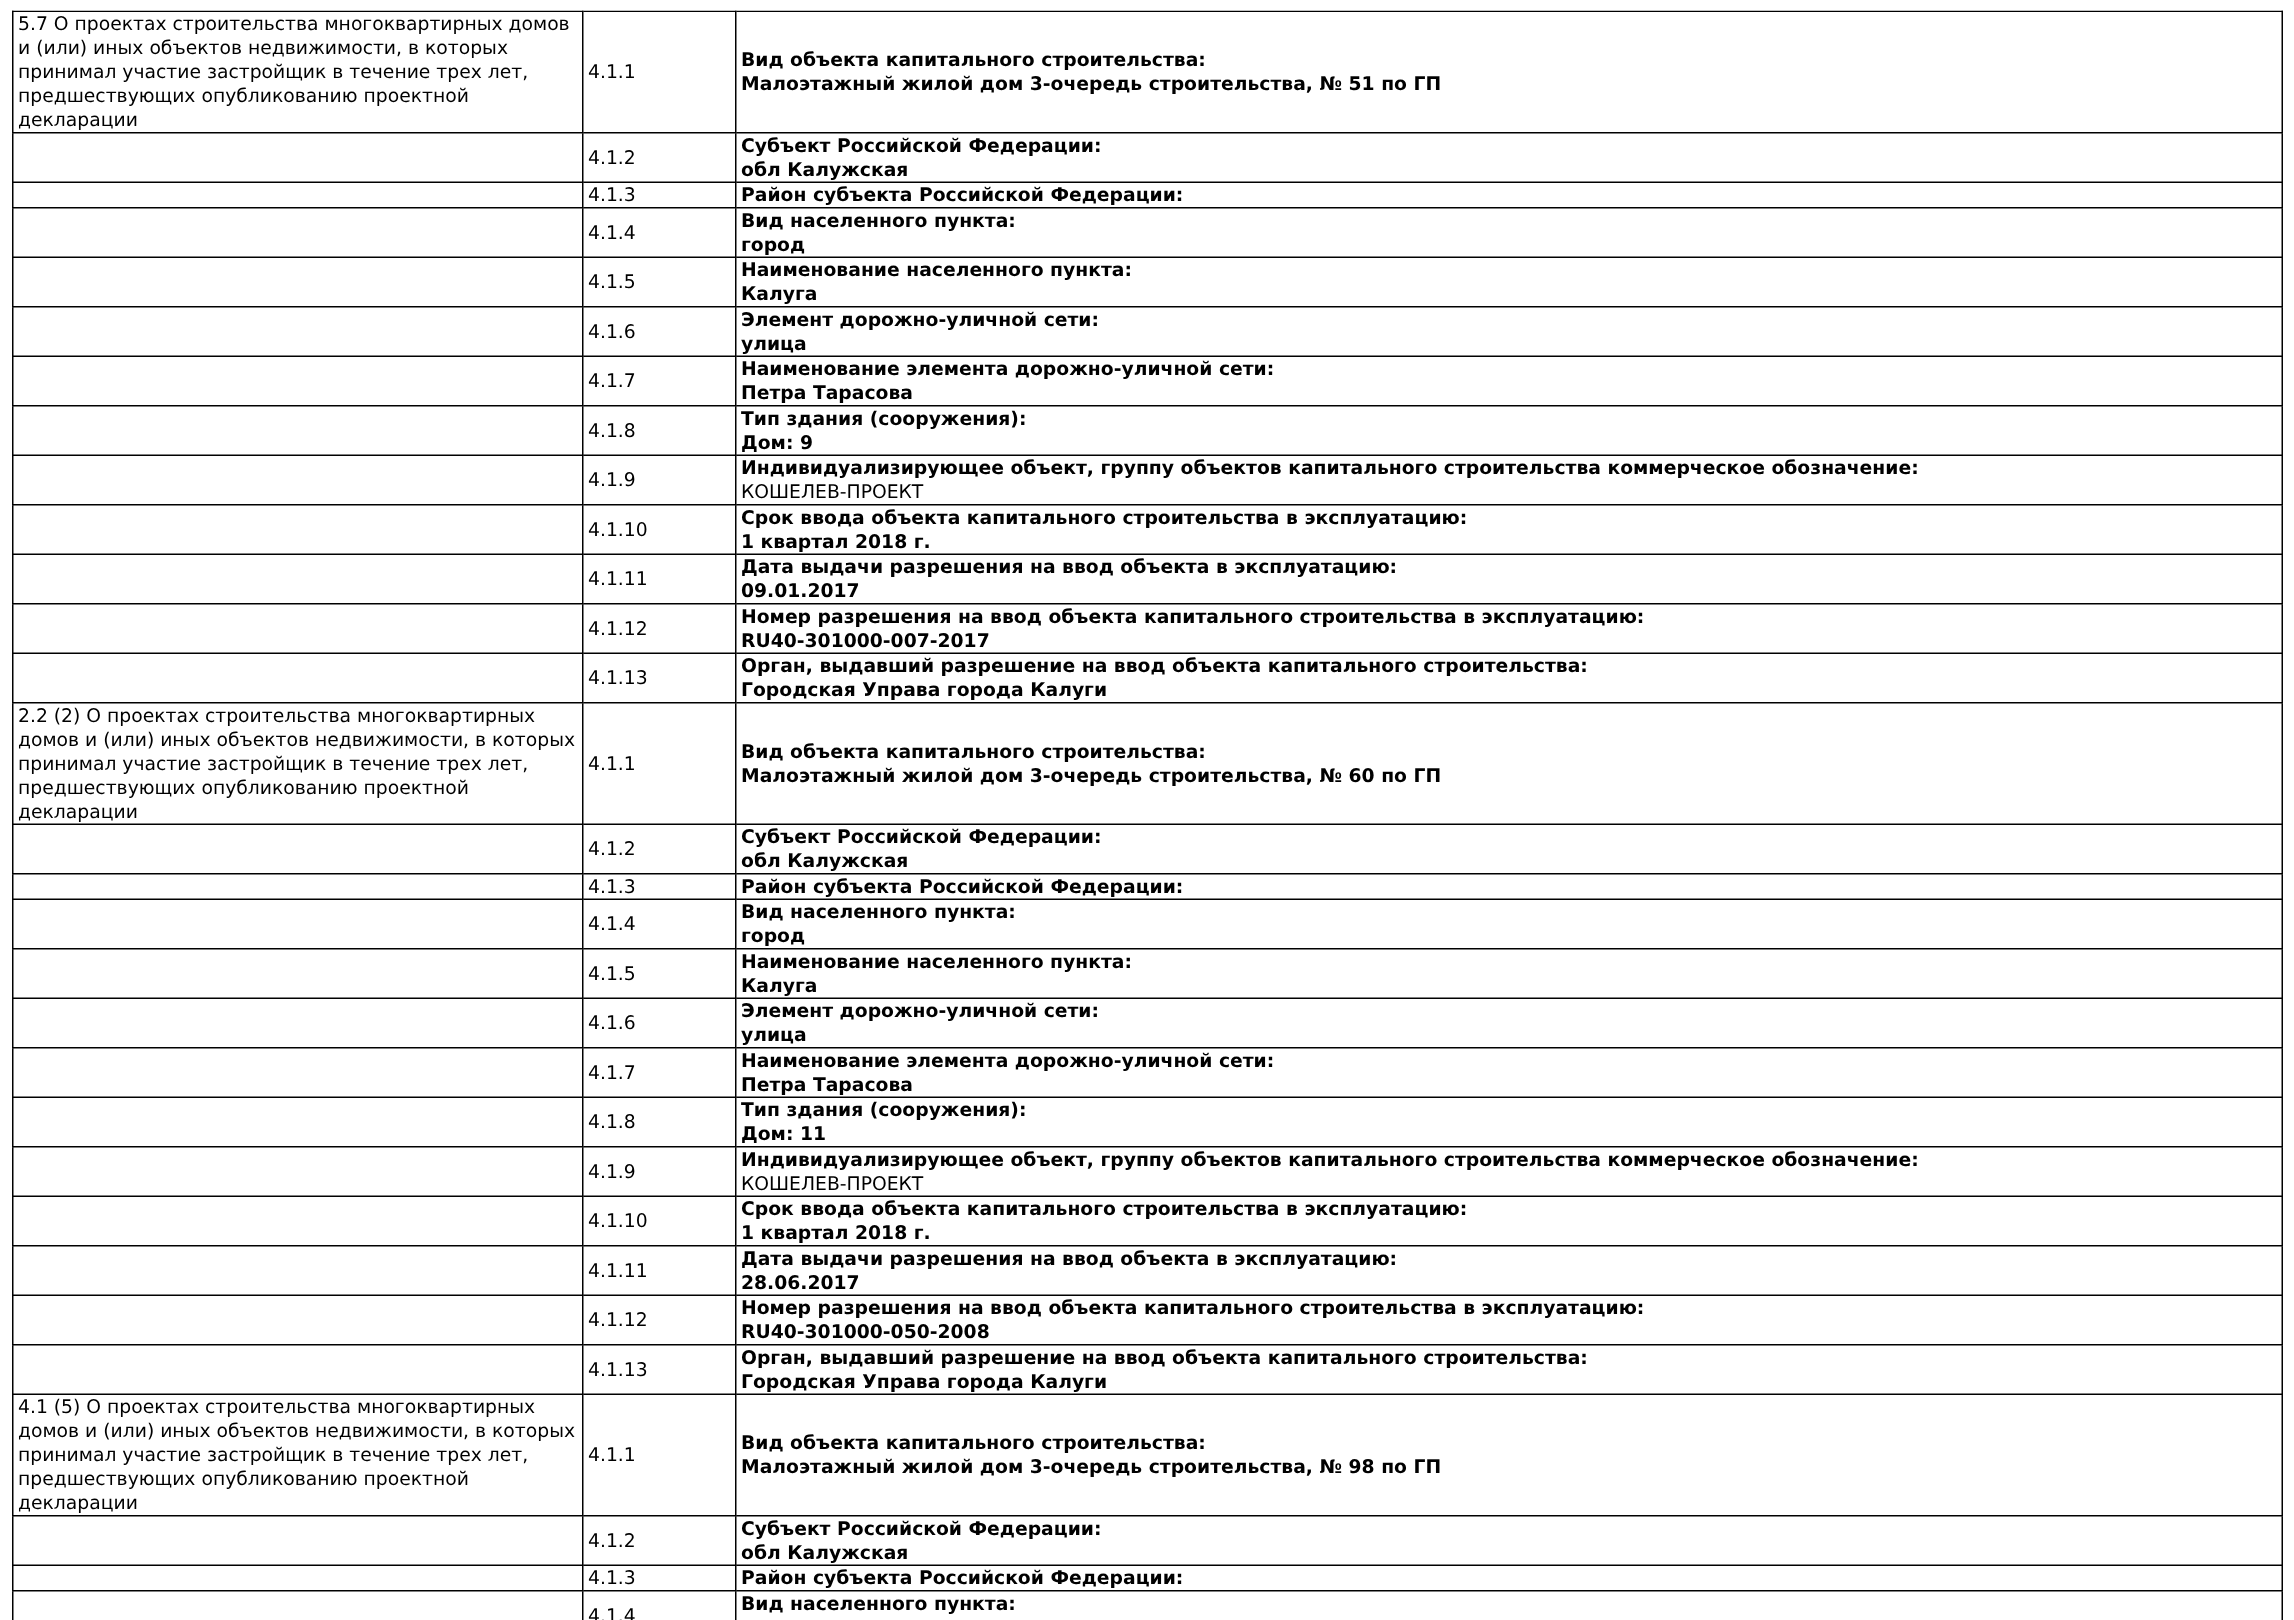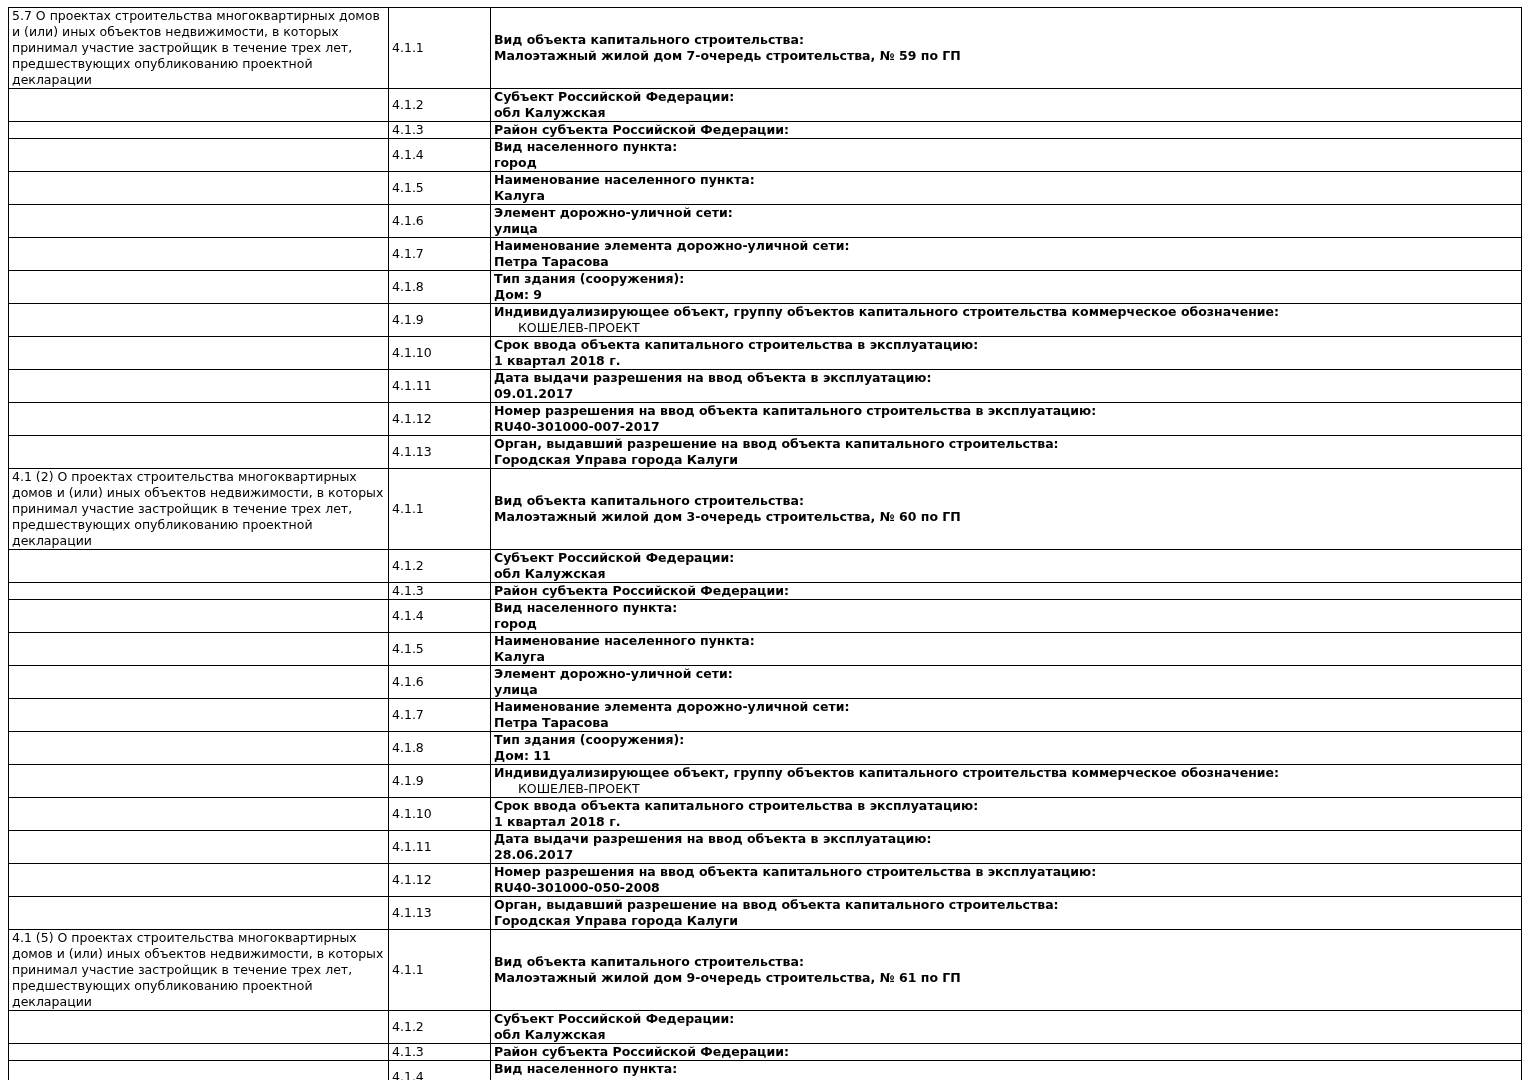--- a/index.html
+++ b/index.html
@@ -31,38 +31,38 @@
   td.desc-cell {
     vertical-align: top;
     padding-top: 1px;
   }
   td.num-cell {
     vertical-align: middle;
   }
   .row-label { font-weight: bold; }
   .row-value { font-weight: bold; }
   .row-value .val-prefix { font-weight: bold; }
-  .row-value.val-regular { font-weight: normal; margin-left: 24px; }
+  .row-value.val-regular { font-weight: normal; }
 </style>
 </head>
 <body>
 
 <table class="decl">
   <colgroup>
     <col style="width:380px">
     <col style="width:102px">
     <col style="width:1031px">
   </colgroup>
   <tbody>
       <tr>
         <td class="desc-cell">5.7 О проектах строительства многоквартирных домов и (или) иных объектов недвижимости, в которых принимал участие застройщик в течение трех лет, предшествующих опубликованию проектной декларации</td>
         <td class="num-cell">4.1.1</td>
         <td class="content-cell">
           <div class="row-label">Вид объекта капитального строительства:</div>
-          <div class="row-value"><span>Малоэтажный жилой дом 7-очередь строительства, № 59 по ГП</span></div>
+          <div class="row-value"><span>Малоэтажный жилой дом 3-очередь строительства, № 51 по ГП</span></div>
         </td>
       </tr>
       <tr>
         <td class="desc-cell"></td>
         <td class="num-cell">4.1.2</td>
         <td class="content-cell">
           <div class="row-label">Субъект Российской Федерации:</div>
           <div class="row-value"><span>обл Калужская</span></div>
         </td>
       </tr>
@@ -147,21 +147,21 @@
       </tr>
       <tr>
         <td class="desc-cell"></td>
         <td class="num-cell">4.1.13</td>
         <td class="content-cell">
           <div class="row-label">Орган, выдавший разрешение на ввод объекта капитального строительства:</div>
           <div class="row-value"><span>Городская Управа города Калуги</span></div>
         </td>
       </tr>
       <tr>
-        <td class="desc-cell">4.1 (2) О проектах строительства многоквартирных домов и (или) иных объектов недвижимости, в которых принимал участие застройщик в течение трех лет, предшествующих опубликованию проектной декларации</td>
+        <td class="desc-cell">2.2 (2) О проектах строительства многоквартирных домов и (или) иных объектов недвижимости, в которых принимал участие застройщик в течение трех лет, предшествующих опубликованию проектной декларации</td>
         <td class="num-cell">4.1.1</td>
         <td class="content-cell">
           <div class="row-label">Вид объекта капитального строительства:</div>
           <div class="row-value"><span>Малоэтажный жилой дом 3-очередь строительства, № 60 по ГП</span></div>
         </td>
       </tr>
       <tr>
         <td class="desc-cell"></td>
         <td class="num-cell">4.1.2</td>
         <td class="content-cell">
@@ -254,21 +254,21 @@
         <td class="content-cell">
           <div class="row-label">Орган, выдавший разрешение на ввод объекта капитального строительства:</div>
           <div class="row-value"><span>Городская Управа города Калуги</span></div>
         </td>
       </tr>
       <tr>
         <td class="desc-cell">4.1 (5) О проектах строительства многоквартирных домов и (или) иных объектов недвижимости, в которых принимал участие застройщик в течение трех лет, предшествующих опубликованию проектной декларации</td>
         <td class="num-cell">4.1.1</td>
         <td class="content-cell">
           <div class="row-label">Вид объекта капитального строительства:</div>
-          <div class="row-value"><span>Малоэтажный жилой дом 9-очередь строительства, № 61 по ГП</span></div>
+          <div class="row-value"><span>Малоэтажный жилой дом 3-очередь строительства, № 98 по ГП</span></div>
         </td>
       </tr>
       <tr>
         <td class="desc-cell"></td>
         <td class="num-cell">4.1.2</td>
         <td class="content-cell">
           <div class="row-label">Субъект Российской Федерации:</div>
           <div class="row-value"><span>обл Калужская</span></div>
         </td>
       </tr>

